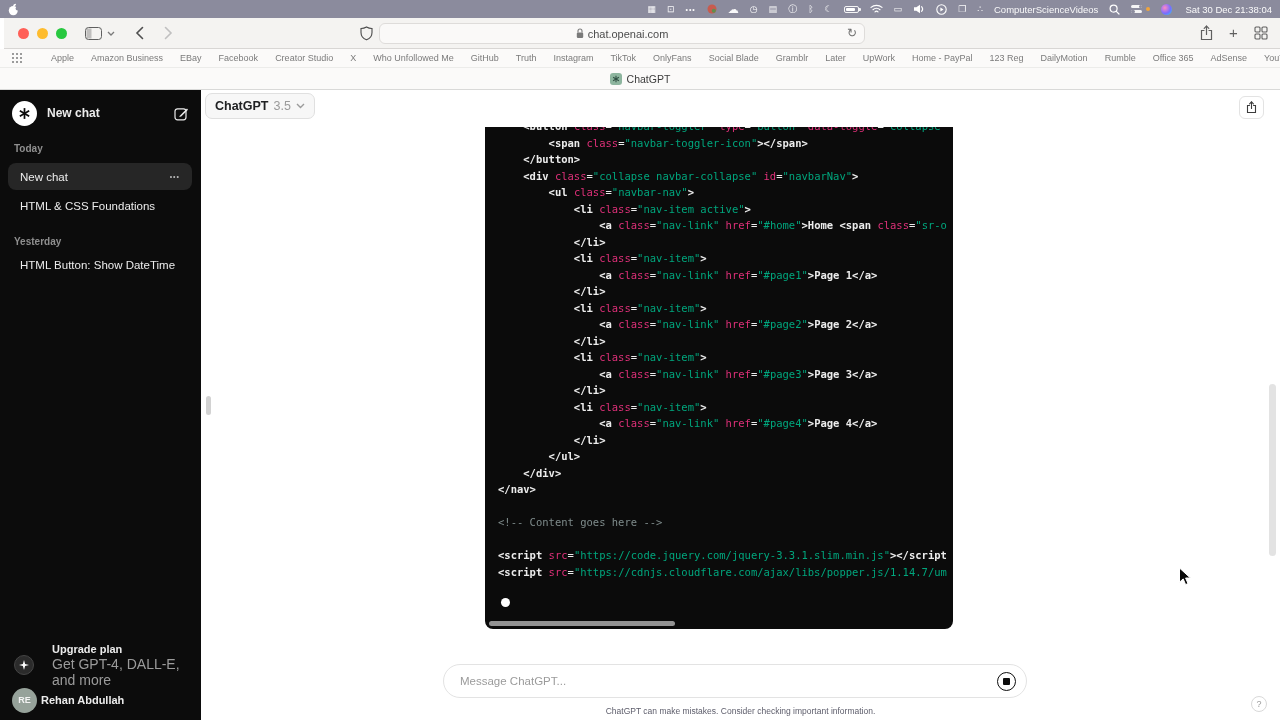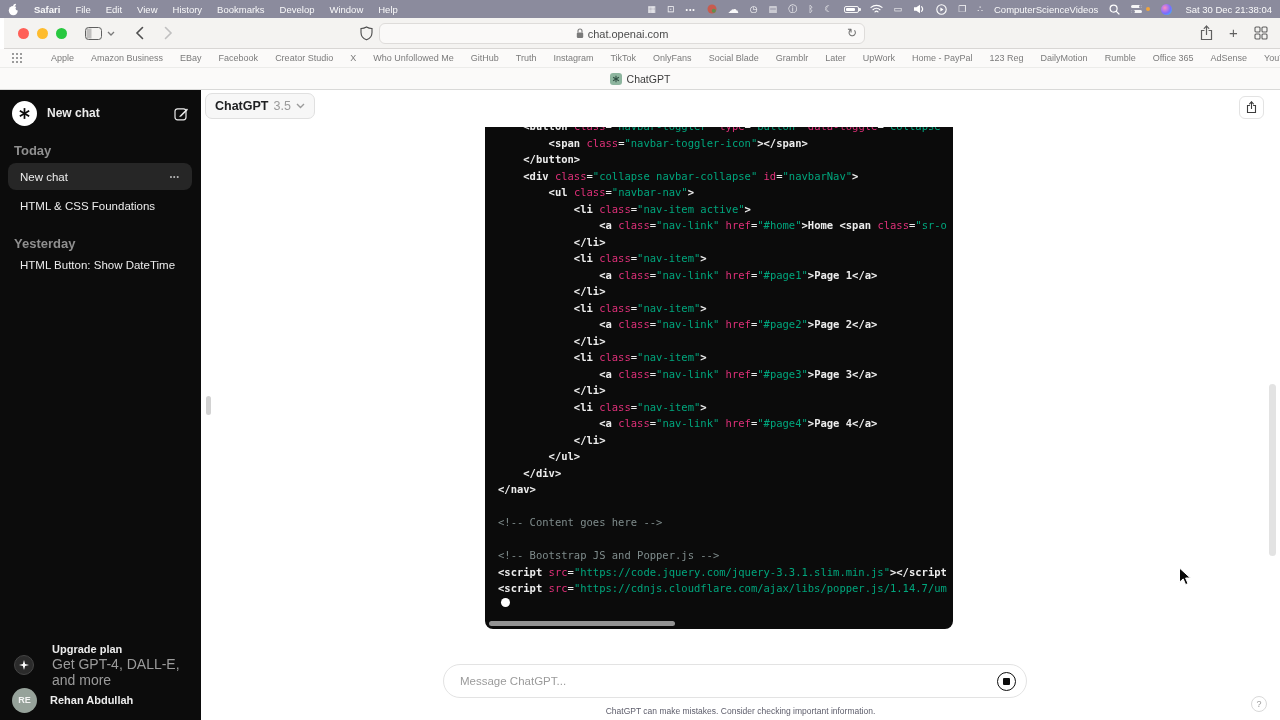--- a/index.html
+++ b/index.html
@@ -60,33 +60,33 @@
   
   #app { position:absolute; left:0; top:90px; width:1280px; height:630px; background:#fff; }
 
   
   #sidebar { position:absolute; left:0; top:0; width:201px; height:630px; background:#0c0c0c; color:#ececec; }
   #sb-header { position:absolute; left:8px; right:8px; top:8px; height:30px; display:flex;
     align-items:center; gap:10px; border-radius:8px; padding:0 4px; }
   .logo-circle { width:25px; height:25px; border-radius:50%; background:#fff;
     display:flex; align-items:center; justify-content:center; flex:none; }
   #sb-title { font-size:12px; font-weight:600; flex:1; }
-  .sec-label { position:absolute; left:14px; font-size:13px; font-weight:600; color:#8f8f8f; }
+  .sec-label { position:absolute; left:14px; font-size:10px; font-weight:600; color:#8f8f8f; }
   .side-item { position:absolute; left:8px; right:9px; height:27px; border-radius:8px;
     display:flex; align-items:center; padding:0 12px; font-size:11.5px; color:#ececec; }
   .side-item.active { background:#262626; }
   .side-item .dots { margin-left:auto; color:#b9b9b9; font-size:7px; letter-spacing:1px; }
   #upgrade { position:absolute; left:8px; right:8px; bottom:38px; height:34px; border-radius:8px;
     display:flex; align-items:center; gap:18px; padding:0 6px; }
   .spark-circle { width:20px; height:20px; border-radius:50%; background:#2b2b2b; border:1px solid #454545;
     display:flex; align-items:center; justify-content:center; flex:none; }
   #upgrade .t1 { font-size:11px; font-weight:600; }
   #upgrade .t2 { font-size:14px; color:#9b9b9b; margin-top:1px; }
   #userrow { position:absolute; left:8px; right:8px; bottom:6px; height:28px; border-radius:8px;
-    display:flex; align-items:center; gap:13px; padding:0 4px; }
+    display:flex; align-items:center; gap:4px; padding:0 4px; }
   #avatar { width:25px; height:25px; border-radius:50%; background:#96a29a; color:#f4f4f4;
     font-size:9px; font-weight:bold; display:flex; align-items:center; justify-content:center; flex:none; }
   #username { font-size:11px; font-weight:600; }
 
   
   #model-btn { position:absolute; left:205px; top:3px; height:26px; padding:0 9px;
     background:#f7f7f7; border:1px solid #e0e0e0; border-radius:7px;
     display:flex; align-items:center; gap:5px; font-size:12.5px; }
   #model-name { font-weight:700; color:#202123; }
   #model-ver { color:#9b9b9b; }
@@ -134,31 +134,20 @@
 
 <div id="menubar">
   <div class="left">
     <span style="display:inline-flex">
       <svg width="11" height="13" viewBox="0 0 11 13">
           <ellipse cx="5.3" cy="7.6" rx="4.5" ry="4.7" fill="#fff"></ellipse>
           <circle cx="9.6" cy="5.6" r="2" fill="#8b8b9d"></circle>
           <ellipse cx="6.6" cy="2" rx="1.6" ry="0.9" fill="#fff" transform="rotate(-35 6.6 2)"></ellipse>
         </svg>
     </span>
-    <span id="menubar-menus" style="display:flex;gap:15px">
-        <span class="mb-item bold">Safari</span>
-        <span class="mb-item">File</span>
-        <span class="mb-item">Edit</span>
-        <span class="mb-item">View</span>
-        <span class="mb-item">History</span>
-        <span class="mb-item">Bookmarks</span>
-        <span class="mb-item">Develop</span>
-        <span class="mb-item">Window</span>
-        <span class="mb-item">Help</span>
-      </span>
   </div>
   <div class="right">
     <span class="st-ic">▦</span>
     <span class="st-ic">⊡</span>
     <span class="st-ic" style="font-size:7px;letter-spacing:1px">•••</span>
     <span class="st-ic">
         <svg width="10" height="10">
           <circle cx="5" cy="5" r="4.5" fill="#c75b4e"></circle>
           <circle cx="6.8" cy="6.8" r="2" fill="#5f8f4e"></circle>
         </svg>
@@ -417,21 +406,20 @@
         <div class="code-line"><span class="tok-p">            </span><span class="tok-t">&lt;/li&gt;</span></div>
         <div class="code-line"><span class="tok-p">            </span><span class="tok-t">&lt;li </span><span class="tok-a">class</span><span class="tok-p">=</span><span class="tok-v">"nav-item"</span><span class="tok-t">&gt;</span></div>
         <div class="code-line"><span class="tok-p">                </span><span class="tok-t">&lt;a </span><span class="tok-a">class</span><span class="tok-p">=</span><span class="tok-v">"nav-link"</span><span class="tok-p"> </span><span class="tok-a">href</span><span class="tok-p">=</span><span class="tok-v">"#page4"</span><span class="tok-t">&gt;Page 4&lt;/a&gt;</span></div>
         <div class="code-line"><span class="tok-p">            </span><span class="tok-t">&lt;/li&gt;</span></div>
         <div class="code-line"><span class="tok-p">        </span><span class="tok-t">&lt;/ul&gt;</span></div>
         <div class="code-line"><span class="tok-p">    </span><span class="tok-t">&lt;/div&gt;</span></div>
         <div class="code-line"><span class="tok-t">&lt;/nav&gt;</span></div>
         <div class="code-line">&nbsp;</div>
         <div class="code-line"><span class="tok-c">&lt;!-- Content goes here --&gt;</span></div>
         <div class="code-line">&nbsp;</div>
-        <div class="code-line"><span class="tok-c">&lt;!-- Bootstrap JS and Popper.js --&gt;</span></div>
         <div class="code-line"><span class="tok-t">&lt;script </span><span class="tok-a">src</span><span class="tok-p">=</span><span class="tok-v">"https://code.jquery.com/jquery-3.3.1.slim.min.js"</span><span class="tok-t">&gt;&lt;/script</span></div>
         <div class="code-line"><span class="tok-t">&lt;script </span><span class="tok-a">src</span><span class="tok-p">=</span><span class="tok-v">"https://cdnjs.cloudflare.com/ajax/libs/popper.js/1.14.7/um</span></div>
       </div>
     <div id="stream-dot"></div>
     <div id="code-hscroll"></div>
   </div>
 
   <div id="page-scrollbar"></div>
 
   <div id="composer">

